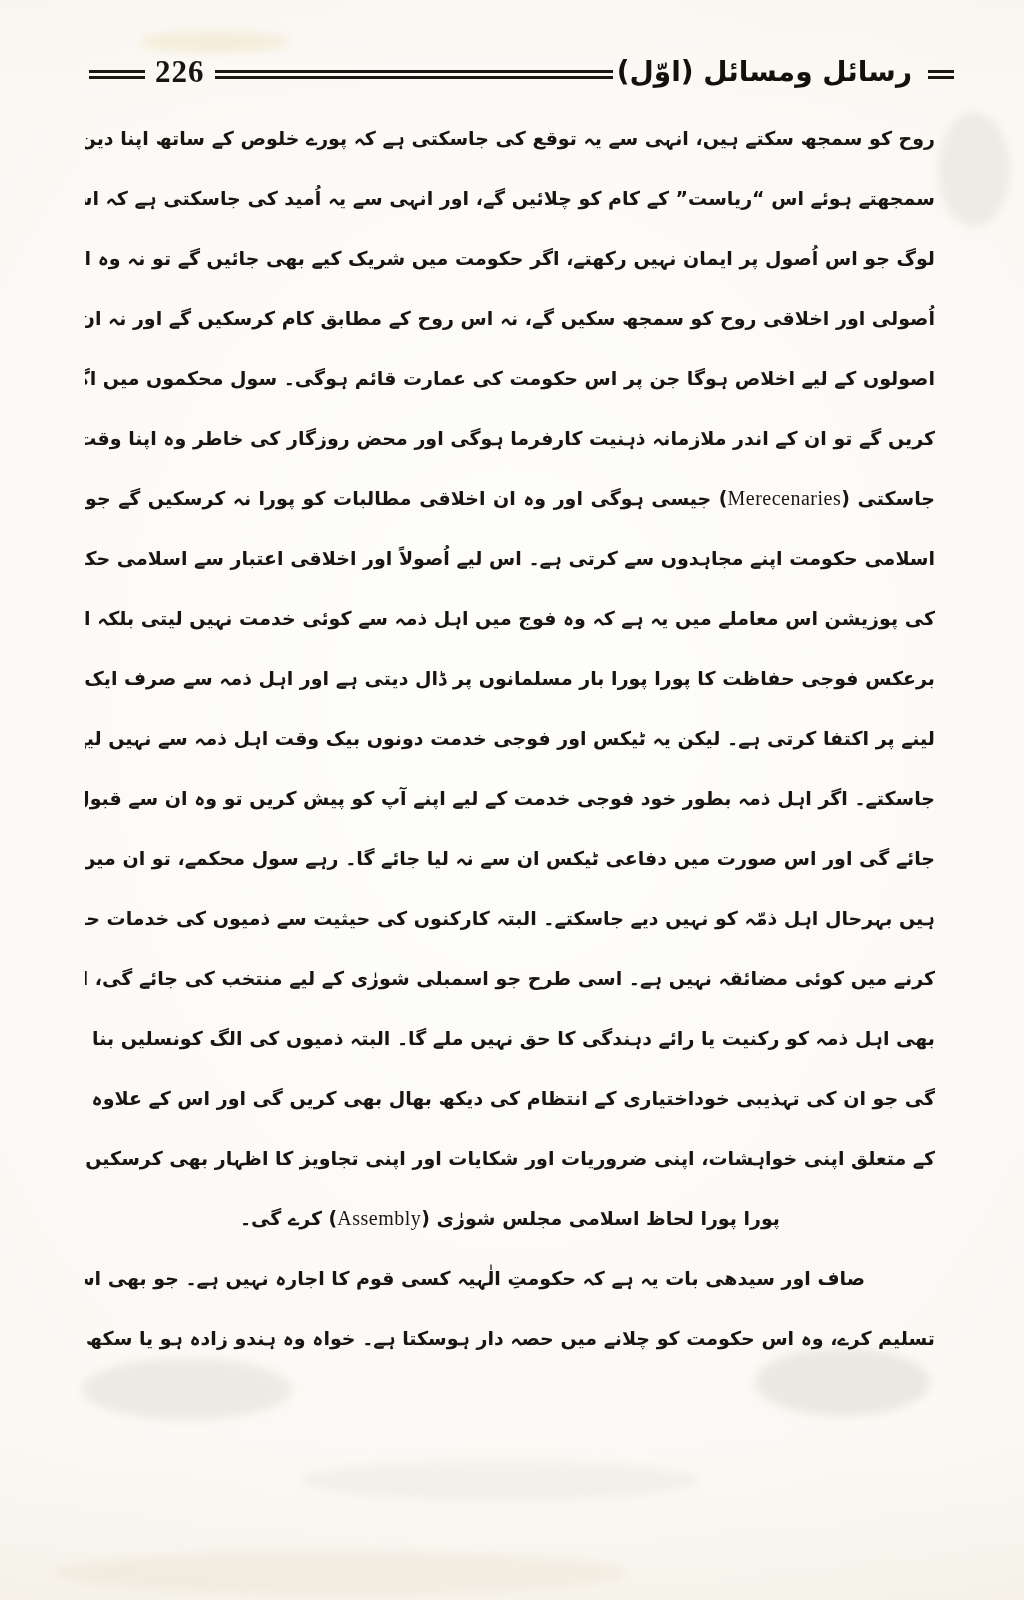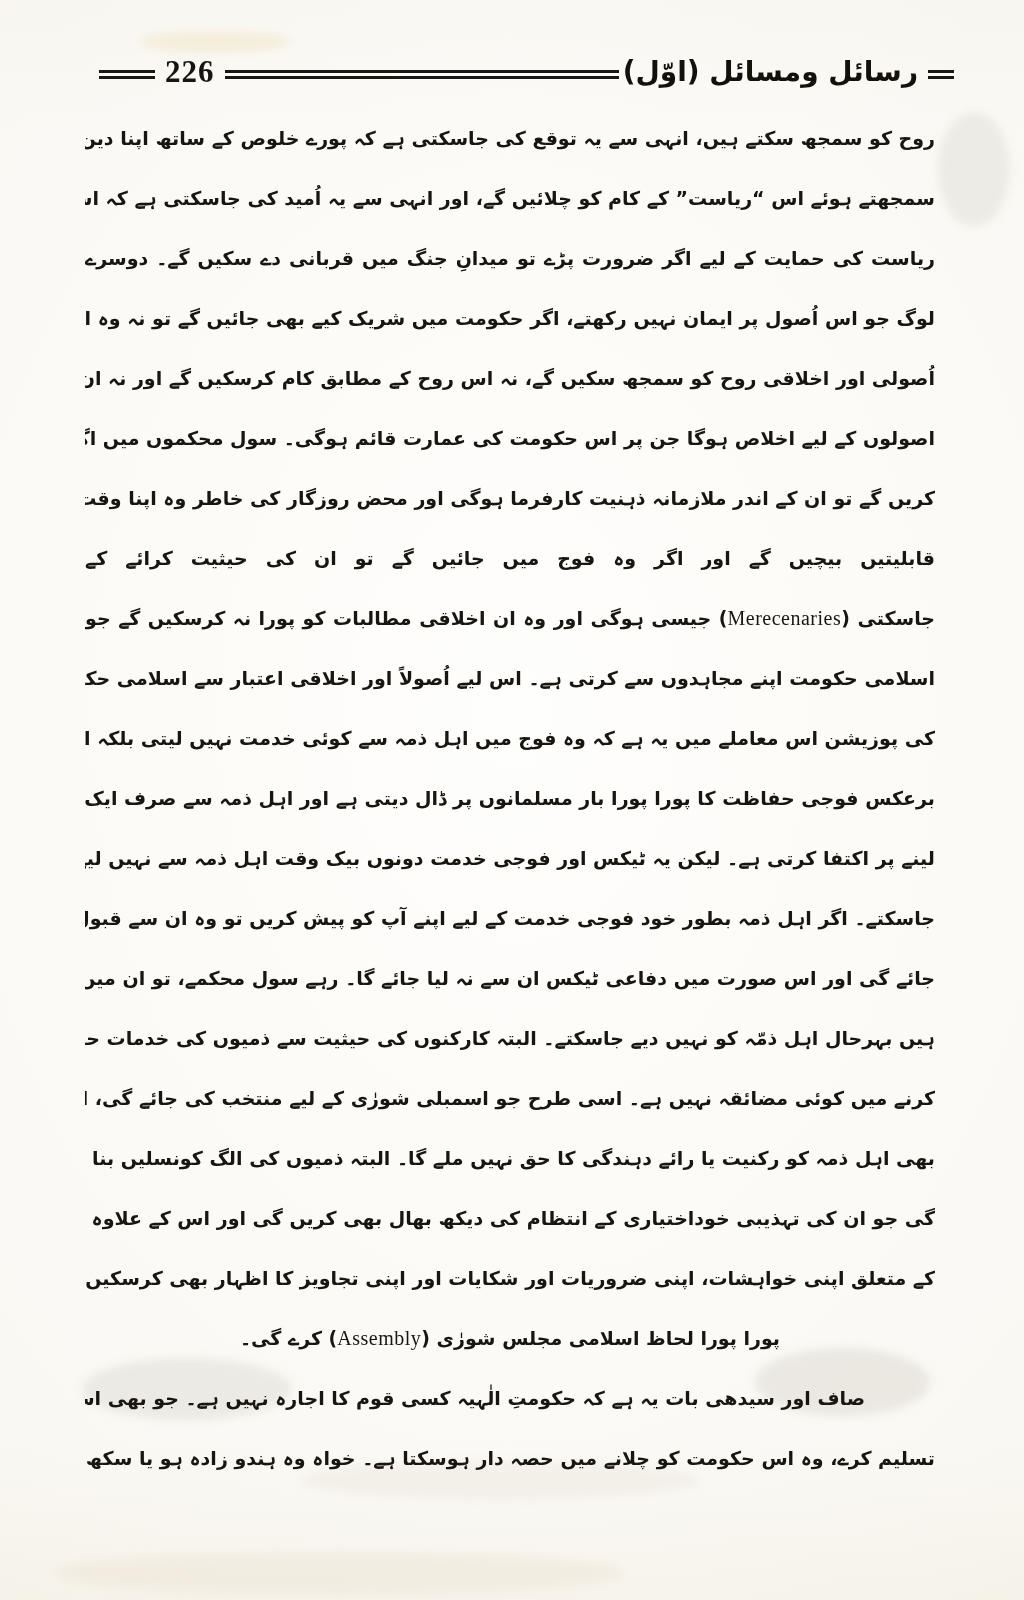--- a/index.html
+++ b/index.html
@@ -16,37 +16,37 @@
   }
   .smudge{position:absolute;border-radius:50%;filter:blur(5px);pointer-events:none;}
   .smudge-1{left:140px;top:32px;width:150px;height:20px;background:rgba(224,196,122,0.20);}
   .smudge-2{left:938px;top:112px;width:72px;height:115px;background:rgba(132,122,100,0.10);}
   .smudge-3{left:755px;top:1348px;width:175px;height:68px;background:rgba(132,122,100,0.13);}
   .smudge-4{left:82px;top:1358px;width:210px;height:62px;background:rgba(132,122,100,0.11);}
   .smudge-5{left:55px;top:1552px;width:570px;height:42px;background:rgba(205,185,142,0.12);}
   .smudge-6{left:300px;top:1460px;width:400px;height:40px;background:rgba(150,140,118,0.07);}
 
   .page-header{
-    position:absolute;top:54px;left:99px;right:70px;height:40px;
+    position:absolute;top:54px;left:89px;right:70px;height:40px;
     display:flex;flex-direction:row-reverse;align-items:center;
   }
   .dbl-rule{
     height:9px;box-sizing:border-box;
     border-top:3px solid #1b1813;border-bottom:3px solid #1b1813;
   }
   .rule-left{width:56px;}
   .rule-mid{flex:1;}
   .rule-right{width:26px;}
   .page-number{
     font-family:"Liberation Serif",serif;font-size:31px;font-weight:700;
     color:#171411;margin:0 10px;letter-spacing:1px;direction:ltr;
     transform:translateY(-2px);
   }
   .book-title{
-    font-size:28px;font-weight:700;color:#14110d;margin-left:4px;margin-right:10px;
+    font-size:28px;font-weight:700;color:#14110d;margin-left:4px;margin-right:16px;
     direction:rtl;white-space:nowrap;transform:translateY(-3px);text-align:center;
   }
 
   .text-block{
     position:absolute;top:108px;left:85px;width:850px;
     direction:rtl;color:#191611;
   }
   .line{
     height:60px;line-height:60px;font-size:19px;font-weight:700;
     text-align:justify;text-align-last:justify;
@@ -74,26 +74,24 @@
   <div class="dbl-rule rule-left"></div>
   <div class="page-number">226</div>
   <div class="dbl-rule rule-mid"></div>
   <div class="book-title">رسائل ومسائل (اوّل)</div>
   <div class="dbl-rule rule-right"></div>
 </header>
 
 <main class="text-block">
   <div class="line">روح کو سمجھ سکتے ہیں، انہی سے یہ توقع کی جاسکتی ہے کہ پورے خلوص کے ساتھ اپنا دین و ایمان</div>
   <div class="line">سمجھتے ہوئے اس “ریاست” کے کام کو چلائیں گے، اور انہی سے یہ اُمید کی جاسکتی ہے کہ اس</div>
-  <div class="line">ریاست کی حمایت کے لیے اگر ضرورت پڑے تو میدانِ جنگ میں قربانی دے سکیں گے۔ دوسرے</div>
   <div class="line">لوگ جو اس اُصول پر ایمان نہیں رکھتے، اگر حکومت میں شریک کیے بھی جائیں گے تو نہ وہ اس کی</div>
   <div class="line">اُصولی اور اخلاقی روح کو سمجھ سکیں گے، نہ اس روح کے مطابق کام کرسکیں گے اور نہ ان کے اندر ان</div>
   <div class="line">اصولوں کے لیے اخلاص ہوگا جن پر اس حکومت کی عمارت قائم ہوگی۔ سول محکموں میں اگر وہ کام</div>
   <div class="line">کریں گے تو ان کے اندر ملازمانہ ذہنیت کارفرما ہوگی اور محض روزگار کی خاطر وہ اپنا وقت اور اپنی</div>
-  <div class="line">قابلیتیں بیچیں گے اور اگر وہ فوج میں جائیں گے تو ان کی حیثیت کرائے کے</div>
   <div class="line">
     <span>جاسکتی (</span><span class="latin">Merecenaries</span><span>) جیسی ہوگی اور وہ ان اخلاقی مطالبات کو پورا نہ کرسکیں گے جو</span>
   </div>
   <div class="line">اسلامی حکومت اپنے مجاہدوں سے کرتی ہے۔ اس لیے اُصولاً اور اخلاقی اعتبار سے اسلامی حکومت</div>
   <div class="line">کی پوزیشن اس معاملے میں یہ ہے کہ وہ فوج میں اہل ذمہ سے کوئی خدمت نہیں لیتی بلکہ اس کے</div>
   <div class="line">برعکس فوجی حفاظت کا پورا پورا بار مسلمانوں پر ڈال دیتی ہے اور اہل ذمہ سے صرف ایک دفاعی ٹیکس</div>
   <div class="line">لینے پر اکتفا کرتی ہے۔ لیکن یہ ٹیکس اور فوجی خدمت دونوں بیک وقت اہل ذمہ سے نہیں لیے</div>
   <div class="line">جاسکتے۔ اگر اہل ذمہ بطور خود فوجی خدمت کے لیے اپنے آپ کو پیش کریں تو وہ ان سے قبول کر لی</div>
   <div class="line">جائے گی اور اس صورت میں دفاعی ٹیکس ان سے نہ لیا جائے گا۔ رہے سول محکمے، تو ان میں سے</div>
   <div class="line">ہیں بہرحال اہل ذمّہ کو نہیں دیے جاسکتے۔ البتہ کارکنوں کی حیثیت سے ذمیوں کی خدمات حاصل</div>

